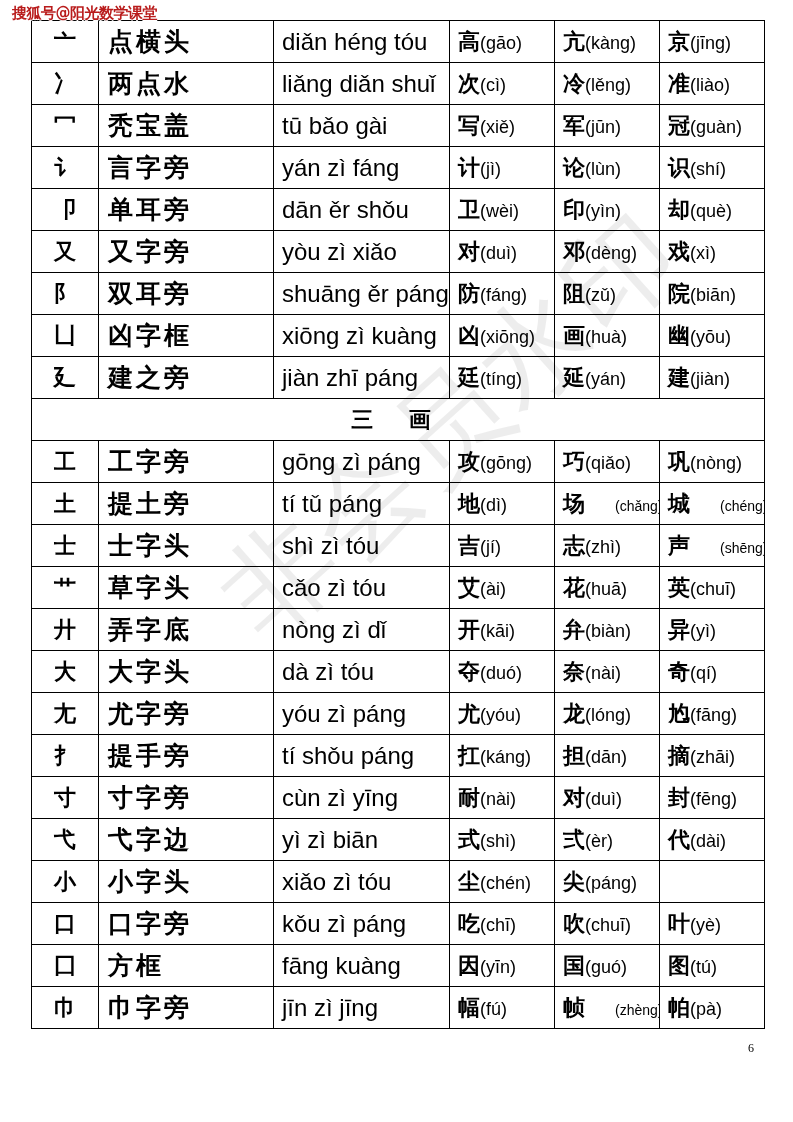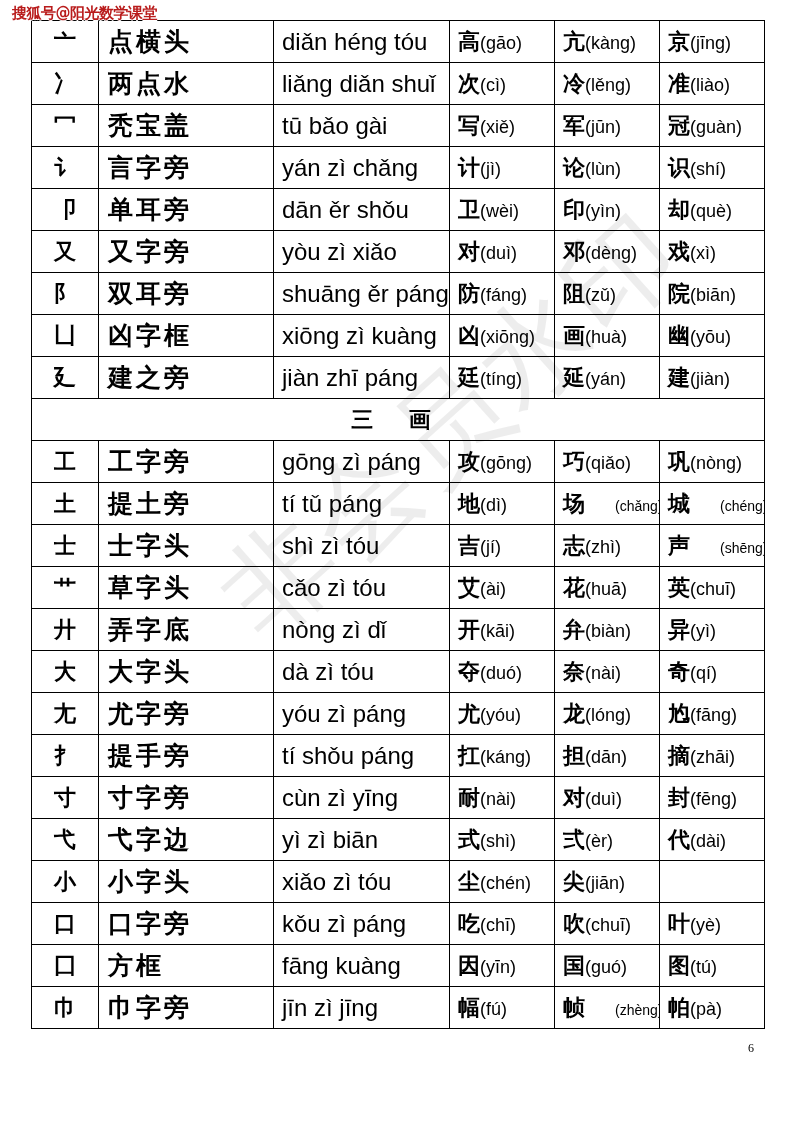--- a/index.html
+++ b/index.html
@@ -64,21 +64,21 @@
         <td class="radical">冖</td>
         <td class="name">秃宝盖</td>
         <td class="pinyin">tū bǎo gài</td>
         <td class="ex"><span class="hz">写</span><span class="py">(xiě)</span></td>
         <td class="ex"><span class="hz">军</span><span class="py">(jūn)</span></td>
         <td class="ex"><span class="hz">冠</span><span class="py">(guàn)</span></td>
       </tr>
       <tr>
         <td class="radical">讠</td>
         <td class="name">言字旁</td>
-        <td class="pinyin">yán zì chǎng</td>
+        <td class="pinyin">yán zì fáng</td>
         <td class="ex"><span class="hz">计</span><span class="py">(jì)</span></td>
         <td class="ex"><span class="hz">论</span><span class="py">(lùn)</span></td>
         <td class="ex"><span class="hz">识</span><span class="py">(shí)</span></td>
       </tr>
       <tr>
         <td class="radical">卩</td>
         <td class="name">单耳旁</td>
         <td class="pinyin">dān ěr shǒu</td>
         <td class="ex"><span class="hz">卫</span><span class="py">(wèi)</span></td>
         <td class="ex"><span class="hz">印</span><span class="py">(yìn)</span></td>
@@ -197,21 +197,21 @@
         <td class="pinyin">yì zì biān</td>
         <td class="ex"><span class="hz">式</span><span class="py">(shì)</span></td>
         <td class="ex"><span class="hz">弍</span><span class="py">(èr)</span></td>
         <td class="ex"><span class="hz">代</span><span class="py">(dài)</span></td>
       </tr>
       <tr>
         <td class="radical">小</td>
         <td class="name">小字头</td>
         <td class="pinyin">xiǎo zì tóu</td>
         <td class="ex"><span class="hz">尘</span><span class="py">(chén)</span></td>
-        <td class="ex"><span class="hz">尖</span><span class="py">(jiān)</span></td>
+        <td class="ex"><span class="hz">尖</span><span class="py">(páng)</span></td>
         <td class="ex"><span class="hz"></span><span class="py"></span></td>
       </tr>
       <tr>
         <td class="radical">口</td>
         <td class="name">口字旁</td>
         <td class="pinyin">kǒu zì páng</td>
         <td class="ex"><span class="hz">吃</span><span class="py">(chī)</span></td>
         <td class="ex"><span class="hz">吹</span><span class="py">(chuī)</span></td>
         <td class="ex"><span class="hz">叶</span><span class="py">(yè)</span></td>
       </tr>

